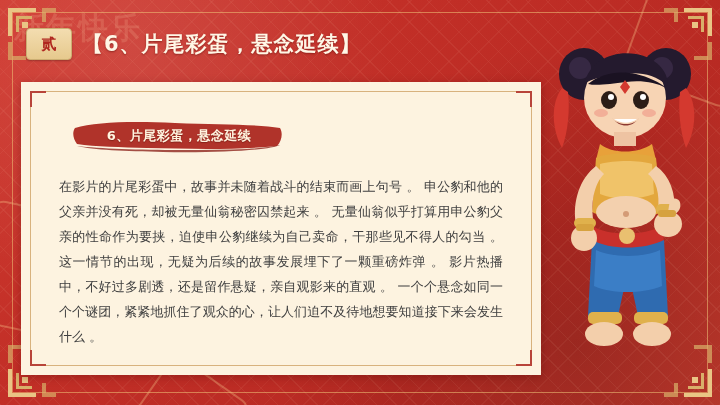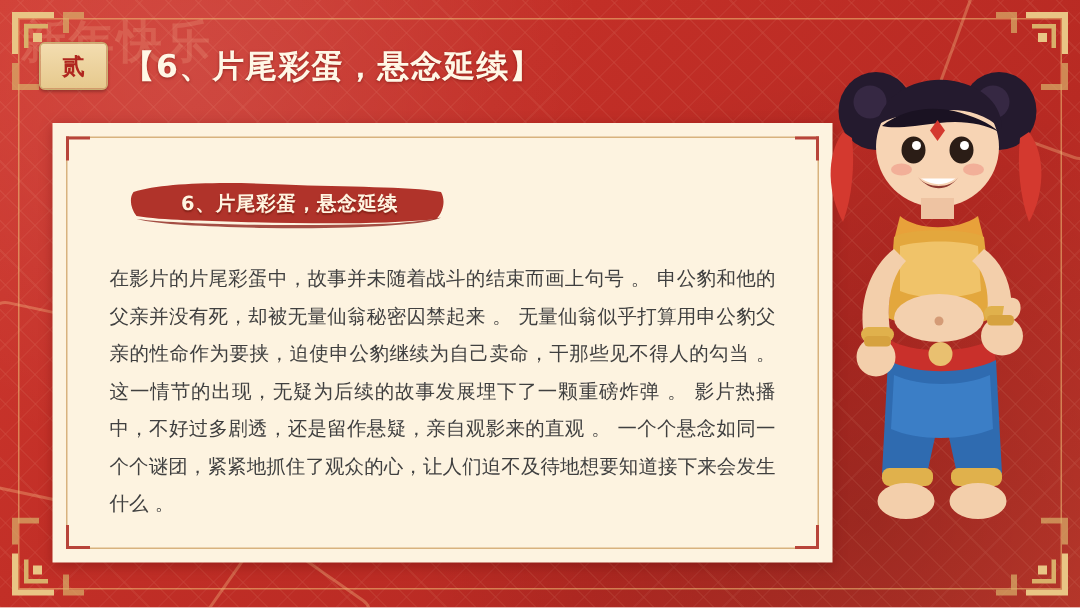--- a/index.html
+++ b/index.html
@@ -102,21 +102,21 @@
     font-size: 21px;
     font-weight: bold;
     letter-spacing: 1px;
     text-shadow: 0 1px 2px rgba(90,10,5,0.5);
     font-family: "DejaVu Sans", "Liberation Sans", sans-serif;
   }
 
   
   .card {
     position: absolute;
-    left: 35px;
+    left: 21px;
     top: 82px;
     width: 520px;
     height: 293px;
     background: #fdf3e0;
     box-shadow: 0 2px 8px rgba(80,10,5,0.35);
   }
   .card-inner-border {
     position: absolute;
     left: 9px; top: 9px; right: 9px; bottom: 9px;
     border: 1px solid #d8b27e;

